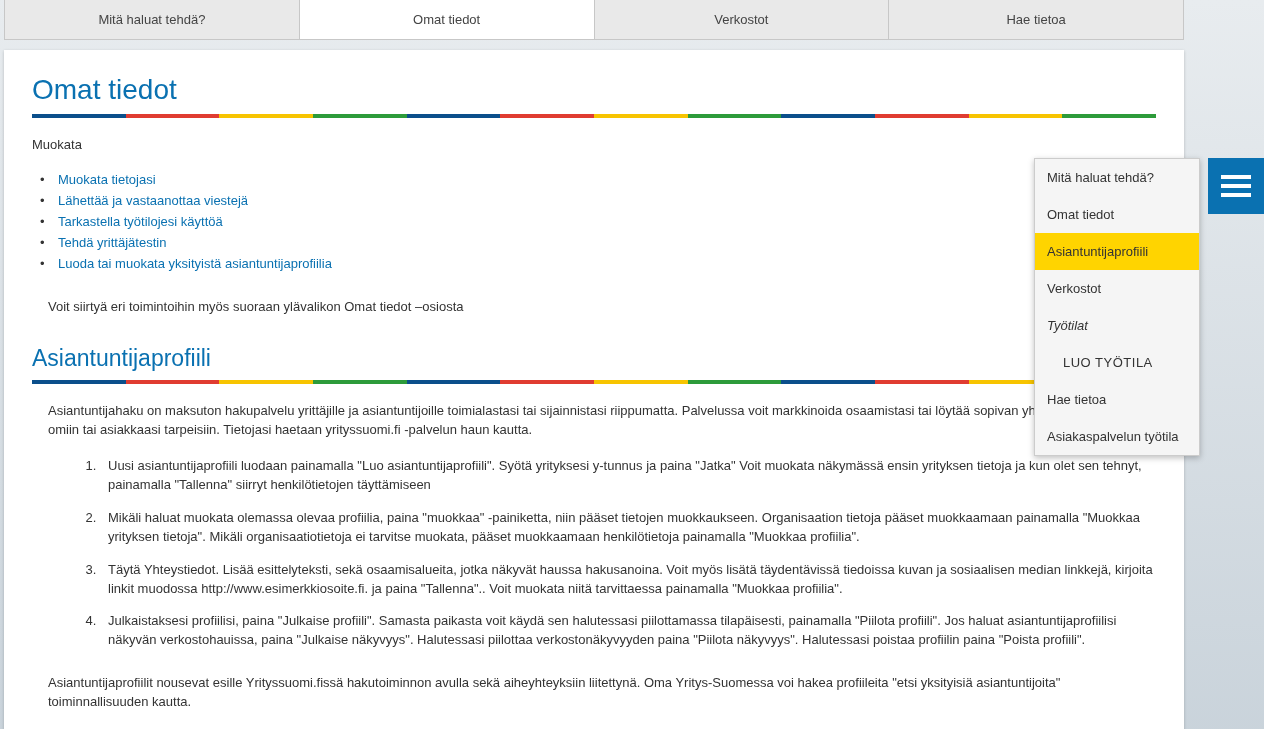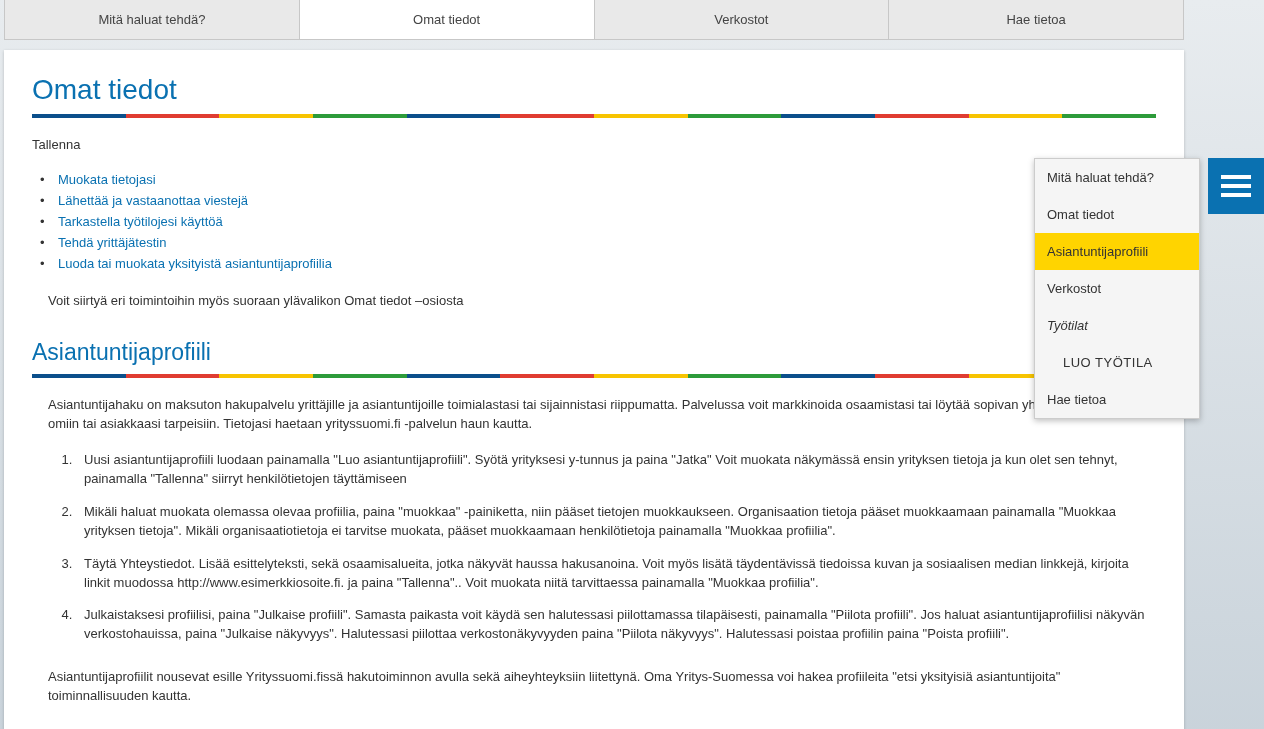--- a/index.html
+++ b/index.html
@@ -23,28 +23,28 @@
 .rainbow span:nth-child(4){background:#2d9b3a;}
 .rainbow span:nth-child(5){background:#0b4f8b;}
 .rainbow span:nth-child(6){background:#e03c31;}
 .rainbow span:nth-child(7){background:#f7c400;}
 .rainbow span:nth-child(8){background:#2d9b3a;}
 .rainbow span:nth-child(9){background:#0b4f8b;}
 .rainbow span:nth-child(10){background:#e03c31;}
 .rainbow span:nth-child(11){background:#f7c400;}
 .rainbow span:nth-child(12){background:#2d9b3a;}
 .intro{margin:0 0 14px 0;}
-ul.links{list-style:none;padding:0 0 0 26px;margin:0 0 18px 0;}
+ul.links{list-style:none;padding:0 0 0 26px;margin:0 0 24px 0;}
 ul.links li{padding:3px 0;}
 ul.links li::before{content:"•";color:#333;display:inline-block;width:18px;margin-left:-18px;}
 ul.links a{color:#0a71b1;text-decoration:none;}
 p{margin:0 0 14px 16px;line-height:1.45;}
 strong{font-weight:bold;}
 ol{margin:0 0 14px 0;padding-left:44px;}
-ol li{padding:4px 0 10px 8px;line-height:1.45;}
+ol li{padding:4px 0 10px 8px;line-height:1.45;margin-left:24px;}
 
 .hamburger{position:absolute;top:158px;right:0;width:56px;height:56px;background:#0a71b1;display:flex;align-items:center;justify-content:center;cursor:pointer;}
 .hamburger svg{width:30px;height:30px;fill:#fff;}
 .sidemenu{position:absolute;top:158px;right:64px;width:164px;background:#f5f5f5;border:1px solid #ccc;box-shadow:0 2px 6px rgba(0,0,0,0.25);}
 .sidemenu .mi{padding:11px 12px;color:#333;cursor:pointer;font-size:13px;}
 .sidemenu .mi.selected{background:#ffd400;}
 .sidemenu .mi.italic{font-style:italic;cursor:default;}
 .sidemenu .radio{padding:6px 12px 6px 28px;cursor:pointer;}
 .sidemenu .radio input{margin-right:6px;vertical-align:middle;}
 .sidemenu .upper{padding:11px 12px 11px 28px;letter-spacing:0.5px;cursor:pointer;}
@@ -70,21 +70,21 @@
         <span></span>
         <span></span>
         <span></span>
         <span></span>
         <span></span>
         <span></span>
         <span></span>
         <span></span>
       </div>
 
-    <p class="intro">Tallenna</p>
+    <p class="intro">Muokata</p>
 
     <ul class="links">
       <li><a href="#">Muokata tietojasi</a></li>
       <li><a href="#">Lähettää ja vastaanottaa viestejä</a></li>
       <li><a href="#">Tarkastella työtilojesi käyttöä</a></li>
       <li><a href="#">Tehdä yrittäjätestin</a></li>
       <li><a href="#">Luoda tai muokata yksityistä asiantuntijaprofiilia</a></li>
     </ul>
 
     <p>Voit siirtyä eri toimintoihin myös suoraan ylävalikon Omat tiedot –osiosta</p>
@@ -128,13 +128,14 @@
 </div>
 
 <div class="sidemenu">
   <div class="mi">Mitä haluat tehdä?</div>
   <div class="mi">Omat tiedot</div>
   <div class="mi selected">Asiantuntijaprofiili</div>
   <div class="mi">Verkostot</div>
   <div class="mi italic">Työtilat</div>
   <div class="upper">LUO TYÖTILA</div>
   <div class="mi">Hae tietoa</div>
+  <div class="mi">Asiakaspalvelun työtila</div>
 </div>
 
 </body></html>

